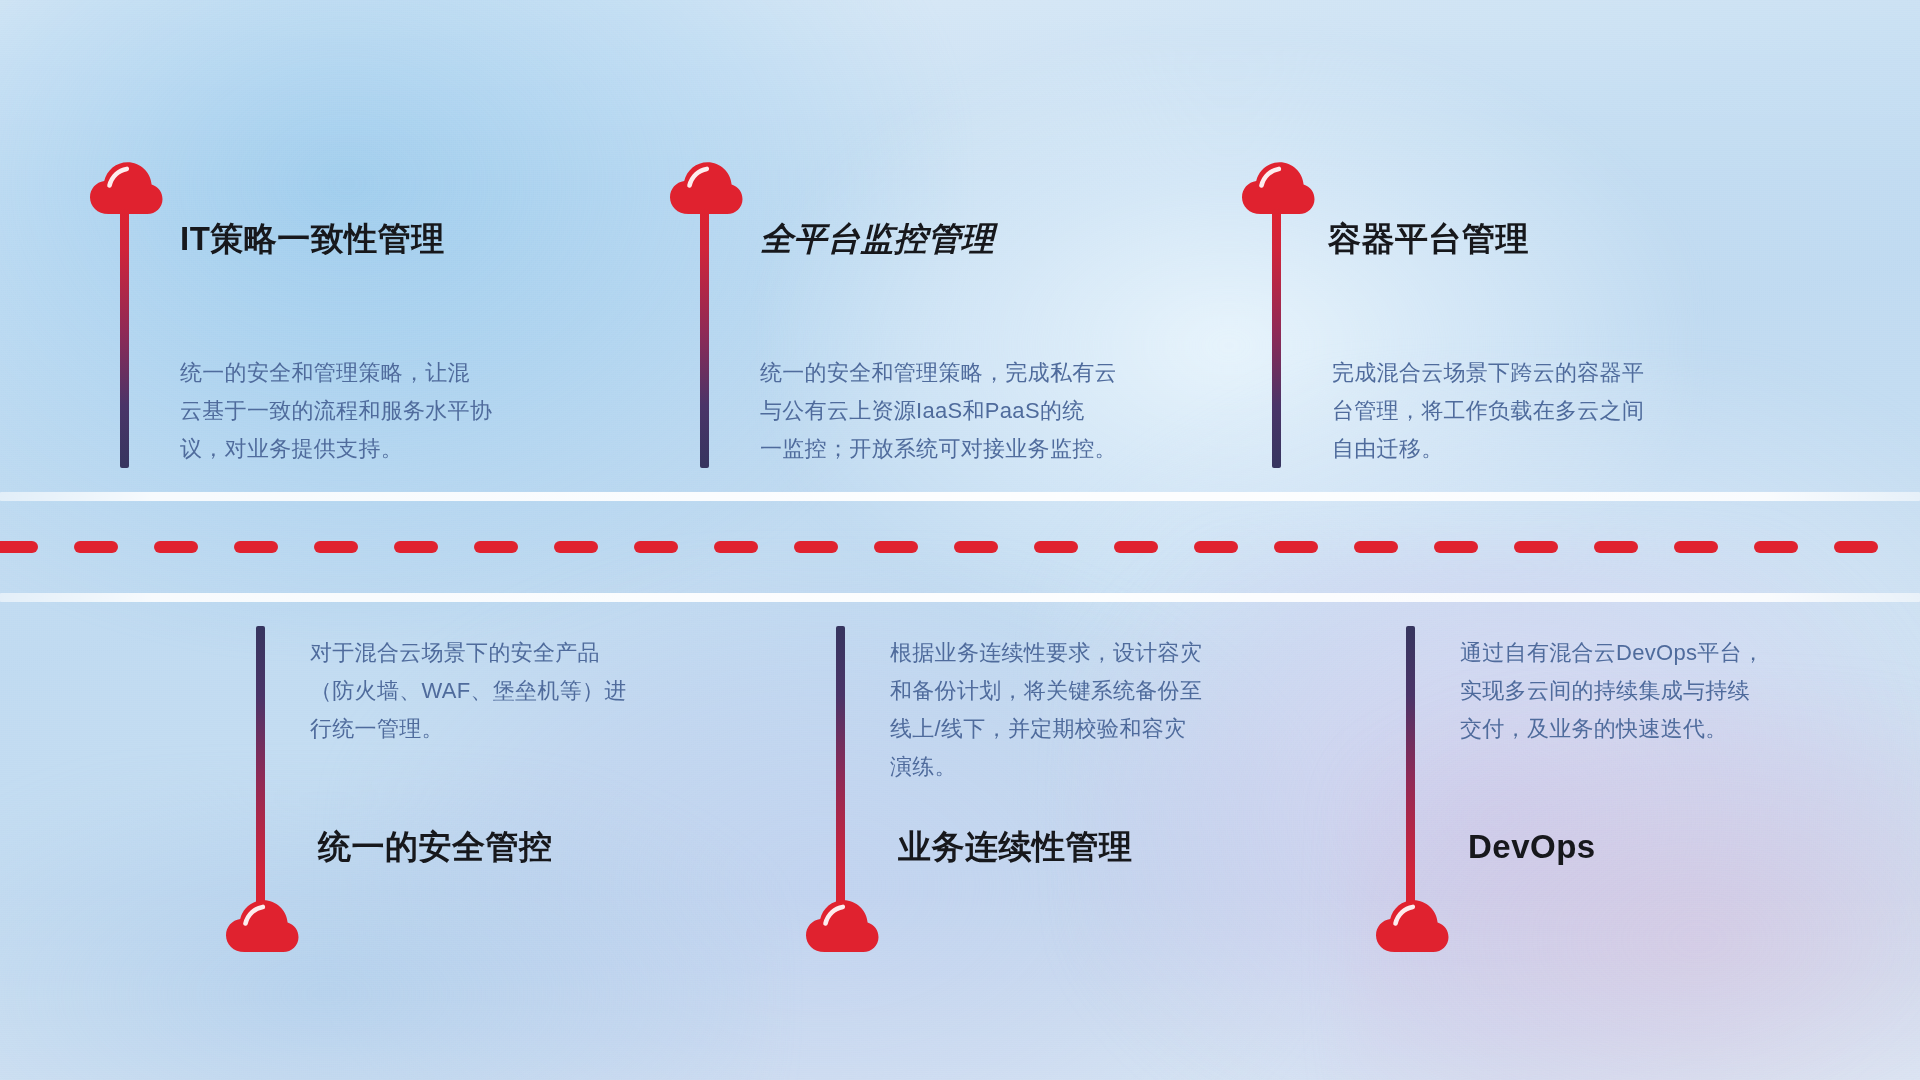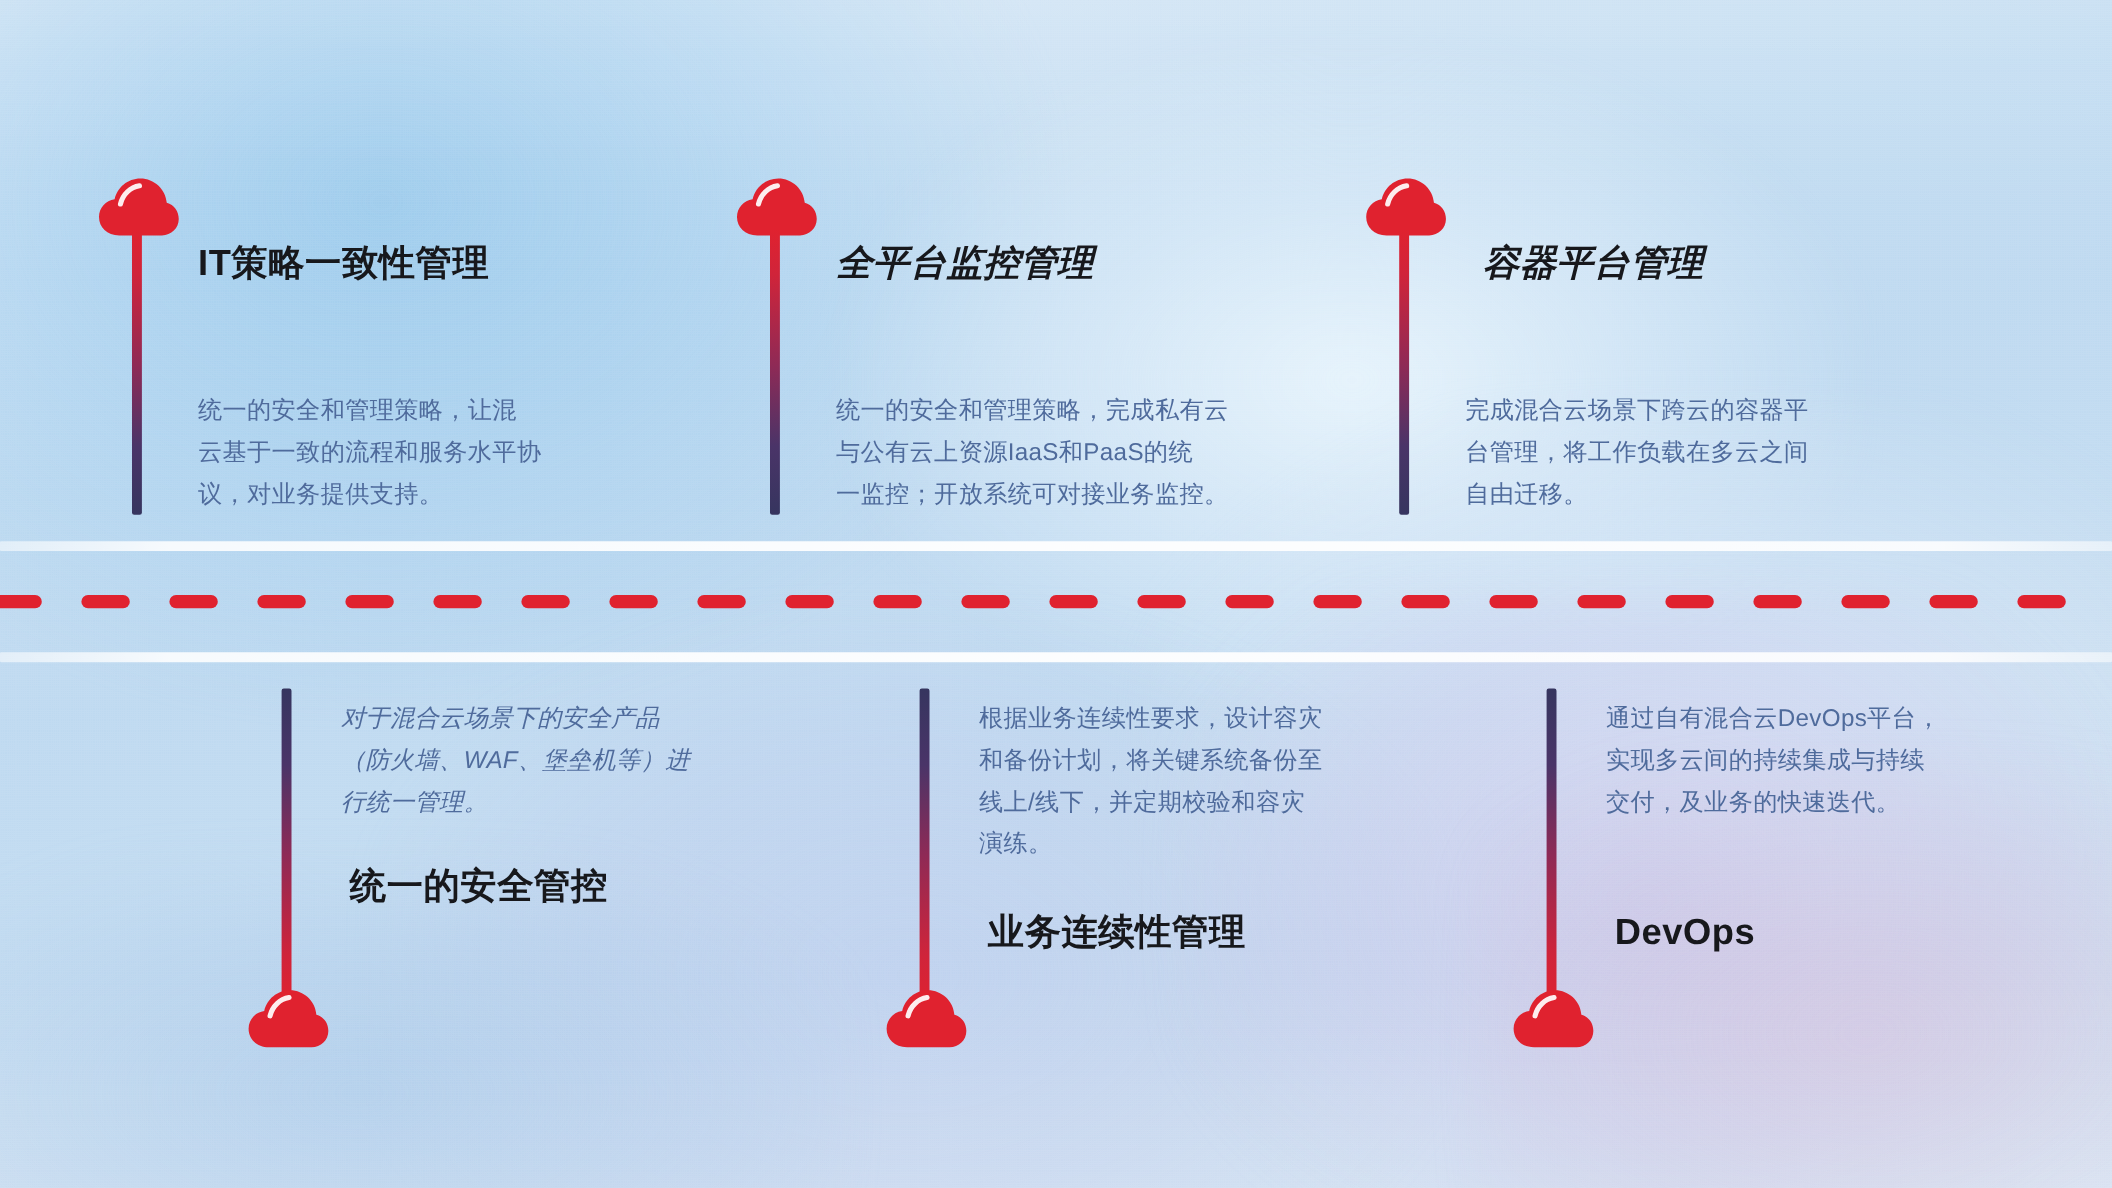--- a/index.html
+++ b/index.html
@@ -247,21 +247,21 @@
   </div>
 
   <div class="col" style="left:1152px; top:0px;">
     <div class="cloud-pin" style="left:88px; top:160px;">
       <svg viewBox="0 0 76 56" xmlns="http://www.w3.org/2000/svg">
         <path d="M20.5 54 C9.2 54 2 46.4 2 37.2 C2 28.9 8.1 22.2 16.2 21.1 C18.6 10.2 28.2 2.2 39.6 2.2 C52.2 2.2 62.6 12 63.6 24.4 C70.3 26.3 74.5 32.2 74.5 39.2 C74.5 47.6 67.7 54 59.2 54 Z" fill="#e0222f"></path>
         <path d="M21.5 25.5 C23.6 16.6 30.6 10.2 38.8 8.9" stroke="#ffffff" stroke-width="4.6" stroke-linecap="round" fill="none" opacity="0.92"></path>
       </svg>
     </div>
     <div class="stem top-row" style="left:120px; top:208px; height:260px;"></div>
-    <div class="col-title" style="left:196px; top:222px;font-style:italic;">容器平台管理</div>
+    <div class="col-title" style="left:176px; top:222px;">容器平台管理</div>
     <div class="col-body" style="left:180px; top:354px; width:440px;">完成混合云场景下跨云的容器平
 台管理，将工作负载在多云之间
 自由迁移。</div>
   </div>
 
   <div class="divider">
     <div class="divider-bar top"></div>
     <div class="divider-dash" id="dash-track">
         <div class="dash" style="left: -6.4px; width: 44.8px; background: rgb(224, 34, 47);"></div>
         <div class="dash" style="left: 73.6px; width: 44.8px; background: rgb(224, 34, 47);"></div>
@@ -285,25 +285,25 @@
         <div class="dash" style="left: 1513.6px; width: 44.8px; background: rgb(224, 34, 47);"></div>
         <div class="dash" style="left: 1593.6px; width: 44.8px; background: rgb(224, 34, 47);"></div>
         <div class="dash" style="left: 1673.6px; width: 44.8px; background: rgb(224, 34, 47);"></div>
         <div class="dash" style="left: 1753.6px; width: 44.8px; background: rgb(224, 34, 47);"></div>
         <div class="dash" style="left: 1833.6px; width: 44.8px; background: rgb(224, 34, 47);"></div>
       </div>
     <div class="divider-bar bottom"></div>
   </div>
 
   <div class="col" style="left:120px; top:0px;">
-    <div class="col-body" style="left:190px; top:634px; width:450px;font-style:italic;">对于混合云场景下的安全产品
+    <div class="col-body" style="left:190px; top:634px; width:450px;">对于混合云场景下的安全产品
 （防火墙、WAF、堡垒机等）进
 行统一管理。</div>
     <div class="stem bottom-row" style="left:136px; top:626px; height:290px;"></div>
-    <div class="col-title" style="left:198px; top:788px;">统一的安全管控</div>
+    <div class="col-title" style="left:198px; top:830px;">统一的安全管控</div>
     <div class="cloud-pin" style="left:104px; top:898px;">
       <svg viewBox="0 0 76 56" xmlns="http://www.w3.org/2000/svg">
         <path d="M20.5 54 C9.2 54 2 46.4 2 37.2 C2 28.9 8.1 22.2 16.2 21.1 C18.6 10.2 28.2 2.2 39.6 2.2 C52.2 2.2 62.6 12 63.6 24.4 C70.3 26.3 74.5 32.2 74.5 39.2 C74.5 47.6 67.7 54 59.2 54 Z" fill="#e0222f"></path>
         <path d="M21.5 25.5 C23.6 16.6 30.6 10.2 38.8 8.9" stroke="#ffffff" stroke-width="4.6" stroke-linecap="round" fill="none" opacity="0.92"></path>
       </svg>
     </div>
   </div>
 
   <div class="col" style="left:700px; top:0px;">
     <div class="col-body" style="left:190px; top:634px; width:450px;">根据业务连续性要求，设计容灾

